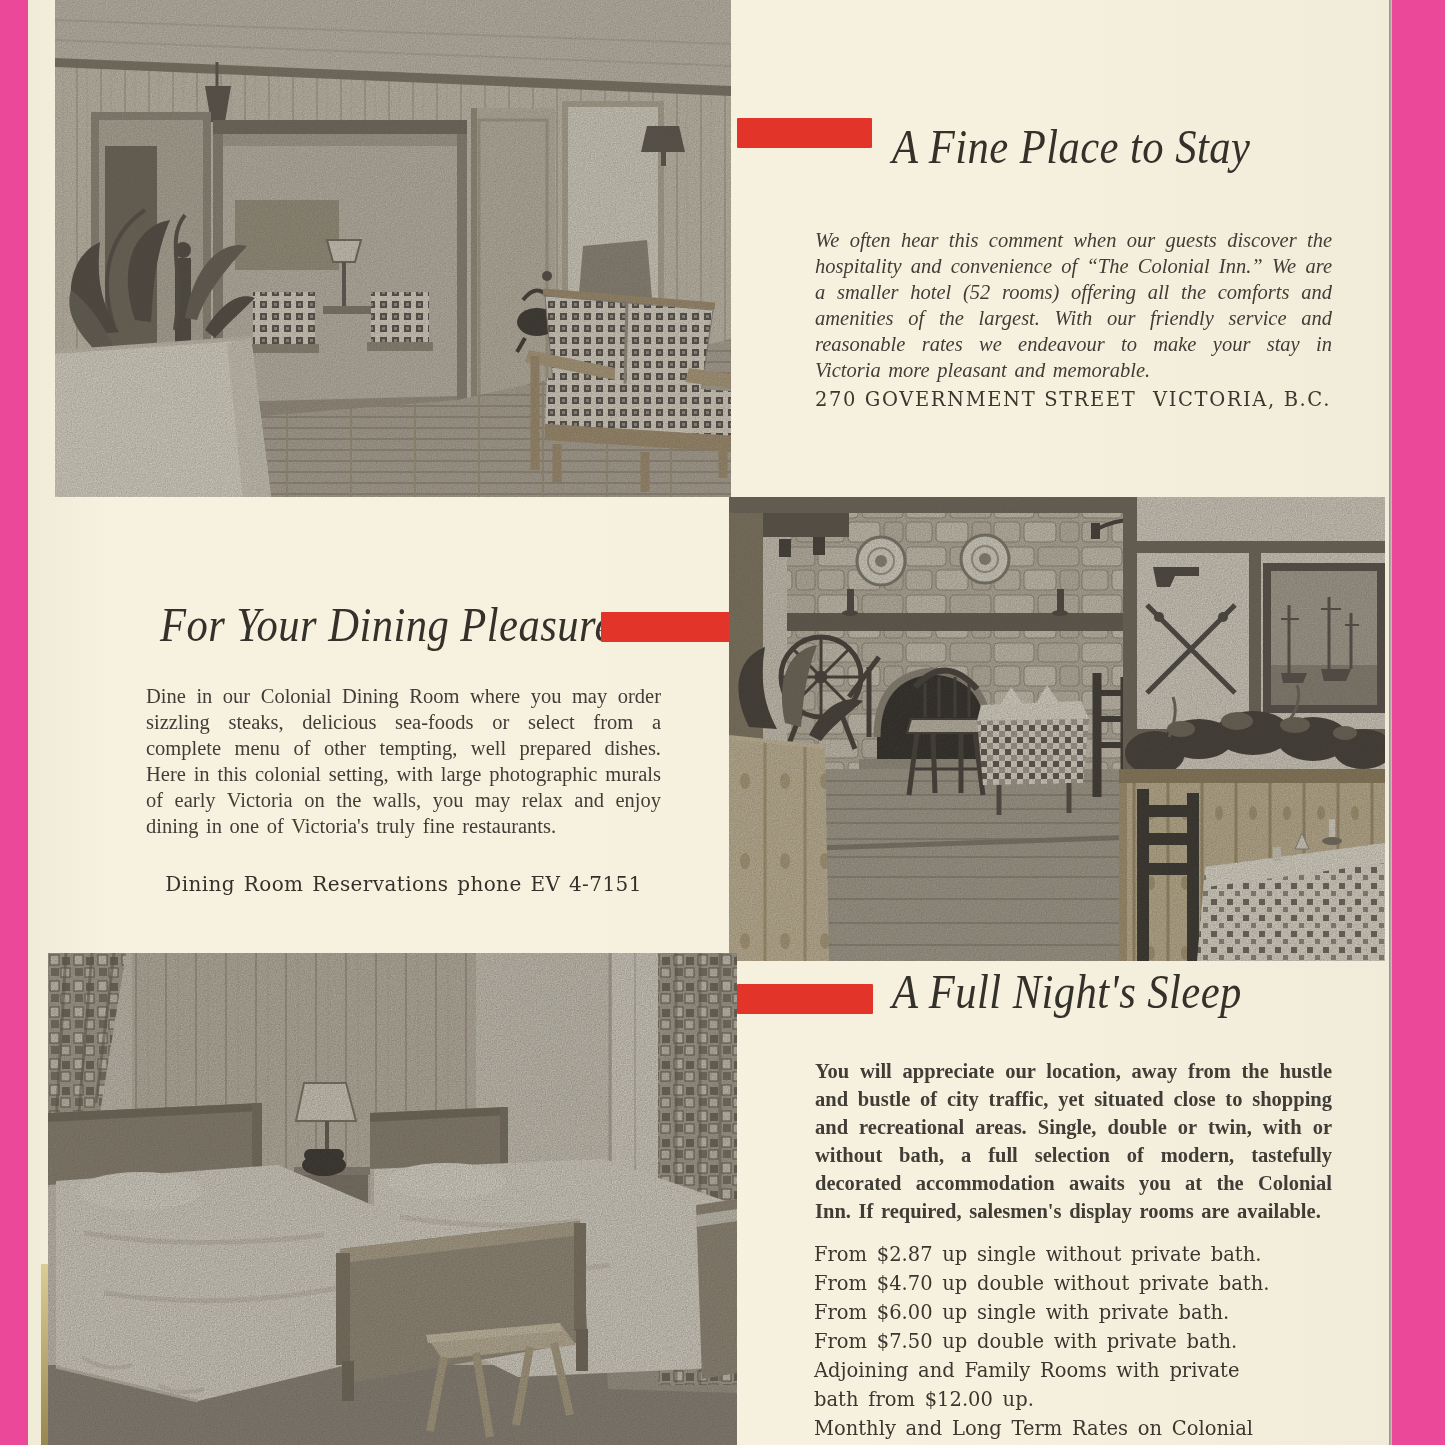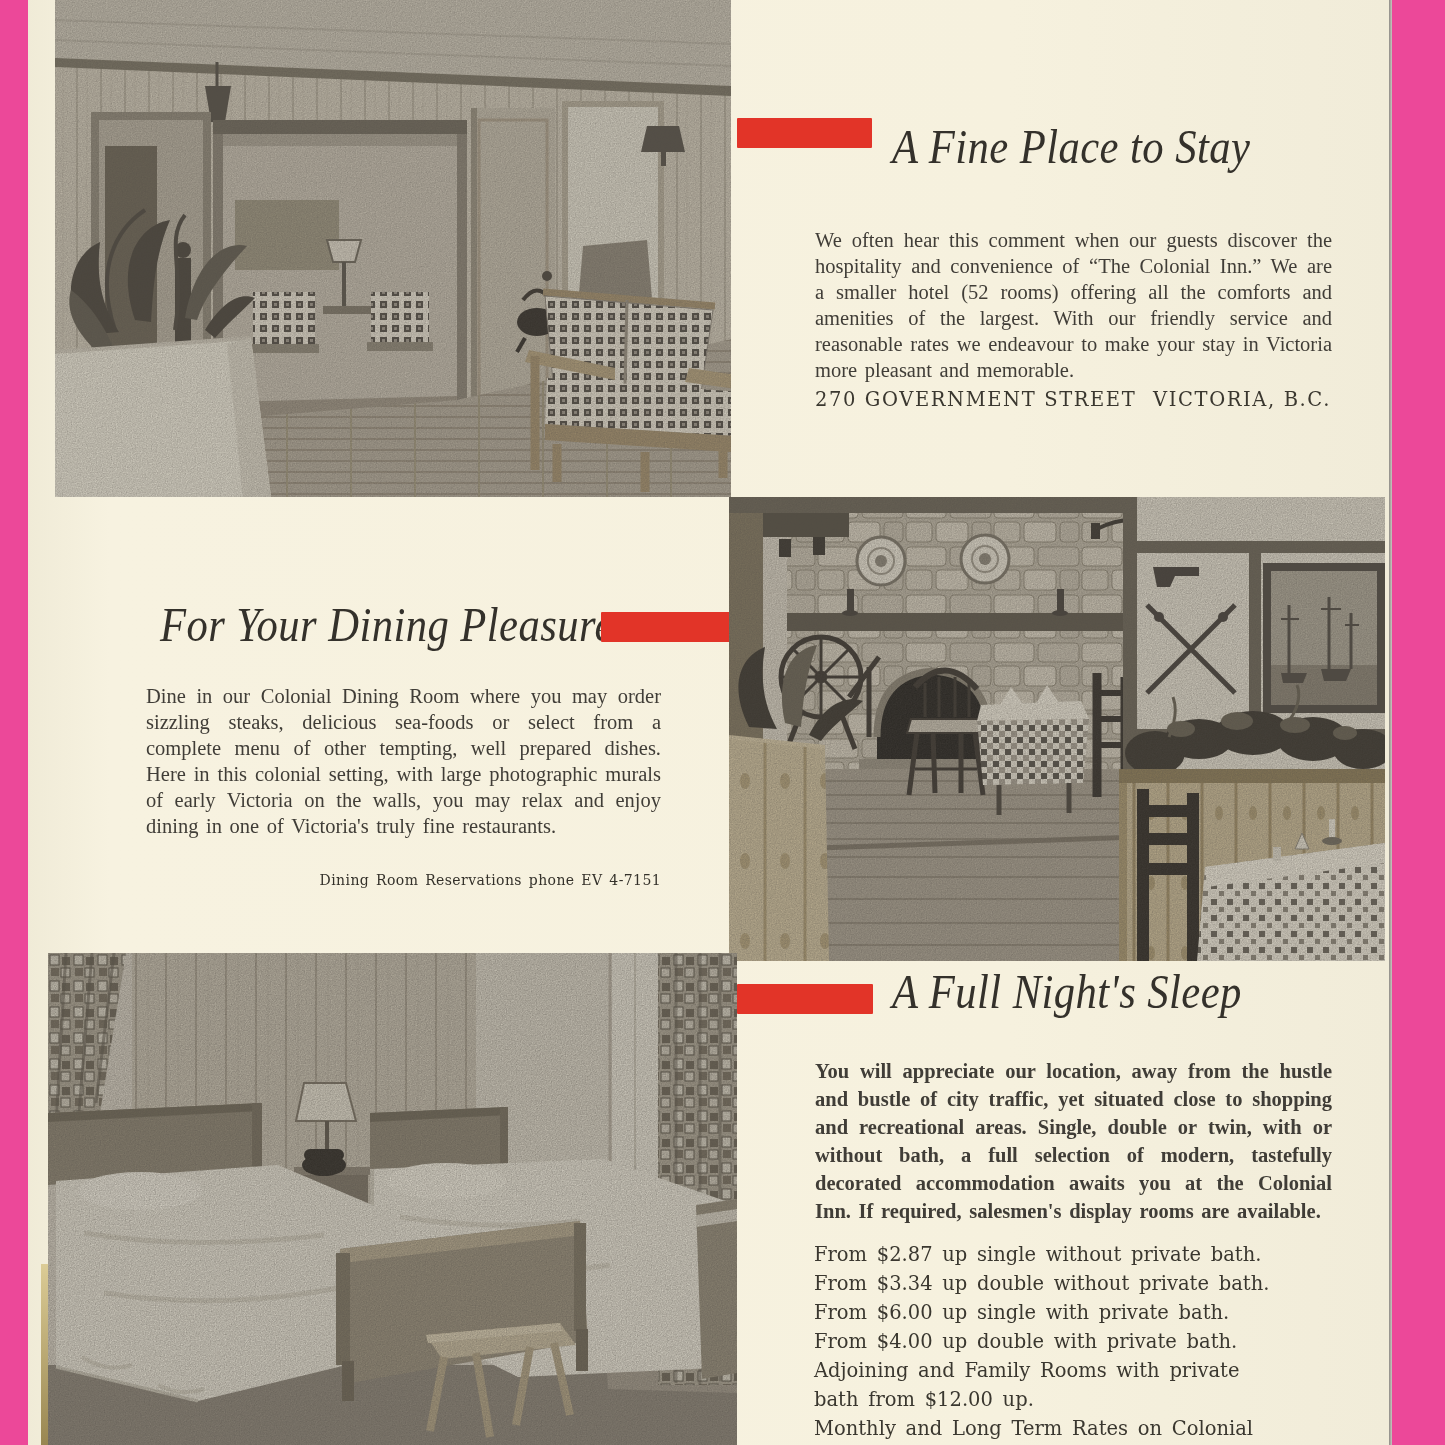--- a/index.html
+++ b/index.html
@@ -15,22 +15,22 @@
   .photo svg{display:block;}
   .bar{position:absolute;background:#e23428;border-radius:1px;}
   h2.title{position:absolute;margin:0;font-style:italic;font-weight:normal;
         font-size:49px;line-height:52px;color:#34312b;white-space:nowrap;
         transform:scaleX(.87);transform-origin:0 0;letter-spacing:.5px;}
   .body{position:absolute;font-size:20.5px;line-height:26px;color:#403d37;
         text-align:justify;word-spacing:2.5px;}
   .body-sleep{line-height:28px;font-weight:bold;}
   .addr{position:absolute;display:flex;justify-content:space-between;
         font-family:"DejaVu Serif",serif;font-size:19.5px;color:#3a372f;letter-spacing:1.6px;white-space:nowrap;}
-  .phone{position:absolute;text-align:right;font-family:"DejaVu Serif",serif;
-        font-size:14px;color:#34312a;letter-spacing:.4px;word-spacing:2px;}
+  .phone{position:absolute;text-align:center;font-family:"DejaVu Serif",serif;
+        font-size:20px;color:#34312a;letter-spacing:.4px;word-spacing:2px;}
   .rates{position:absolute;font-family:"DejaVu Serif",serif;font-size:19.5px;color:#3a372f;}
   .rate{line-height:29px;word-spacing:3.5px;white-space:pre-line;}
 </style>
 </head>
 <body>
 
 <div class="canvas">
 
   <div class="paper"></div>
   <div class="fold"></div>
@@ -134,21 +134,21 @@
         <polygon points="0,352 196,338 216,497 0,497" fill="#e9e5d6"></polygon>
         <path d="M0 352 L196 338" stroke="#cfc9ba" stroke-width="4"></path>
         <polygon points="196,338 216,497 188,497 172,344" fill="#d9d4c5"></polygon>
       </g>
       <rect width="676" height="497" filter="url(#Lg)" opacity="0.55"></rect>
     </svg>
   </figure>
 
   <div class="bar" style="left:737px;top:118px;width:135px;height:30px;"></div>
   <h2 class="title" style="left:892px;top:121px;">A Fine Place to Stay</h2>
-  <p class="body" style="left:815px;top:206px;width:517px;">We often hear this comment when our guests discover the hospitality and convenience of “The Colonial Inn.” We are a smaller hotel (52 rooms) offering all the comforts and amenities of the largest. With our friendly service and reasonable rates we endeavour to make your stay in Victoria more pleasant and memorable.</p>
+  <p class="body" style="left:815px;top:206px;width:517px;font-style:italic;">We often hear this comment when our guests discover the hospitality and convenience of “The Colonial Inn.” We are a smaller hotel (52 rooms) offering all the comforts and amenities of the largest. With our friendly service and reasonable rates we endeavour to make your stay in Victoria more pleasant and memorable.</p>
   <div class="addr" style="left:815px;top:388px;width:516px;">
     <span>270 GOVERNMENT STREET</span>
     <span>VICTORIA, B.C.</span>
   </div>
 
   <h2 class="title" style="left:160px;top:599px;">For Your Dining Pleasure</h2>
   <div class="bar" style="left:601px;top:612px;width:136px;height:30px;"></div>
   <p class="body" style="left:146px;top:662px;width:515px;">Dine in our Colonial Dining Room where you may order sizzling steaks, delicious sea-foods or select from a complete menu of other tempting, well prepared dishes. Here in this colonial setting, with large photographic murals of early Victoria on the walls, you may relax and enjoy dining in one of Victoria's truly fine restaurants.</p>
   <div class="phone" style="left:146px;top:872px;width:515px;">Dining Room Reservations phone EV 4-7151</div>
 
@@ -406,21 +406,21 @@
       </g>
       <rect width="689" height="492" filter="url(#Bg)" opacity="0.55"></rect>
     </svg>
   </figure>
 
   <div class="bar" style="left:737px;top:984px;width:136px;height:30px;"></div>
   <h2 class="title" style="left:892px;top:966px;">A Full Night's Sleep</h2>
   <p class="body body-sleep" style="left:815px;top:1036px;width:517px;">You will appreciate our location, away from the hustle and bustle of city traffic, yet situated close to shopping and recreational areas. Single, double or twin, with or without bath, a full selection of modern, tastefully decorated accommodation awaits you at the Colonial Inn. If required, salesmen's display rooms are available.</p>
   <div class="rates" style="left:814px;top:1240px;width:472px;">
     <div class="rate">From $2.87 up single without private bath.</div>
-    <div class="rate">From $3.34 up double without private bath.</div>
+    <div class="rate">From $4.70 up double without private bath.</div>
     <div class="rate">From $6.00 up single with private bath.</div>
-    <div class="rate">From $4.00 up double with private bath.</div>
+    <div class="rate">From $7.50 up double with private bath.</div>
     <div class="rate">Adjoining and Family Rooms with private
 bath from $12.00 up.</div>
     <div class="rate">Monthly and Long Term Rates on Colonial</div>
   </div>
 
 </div>
 
 </body></html>

